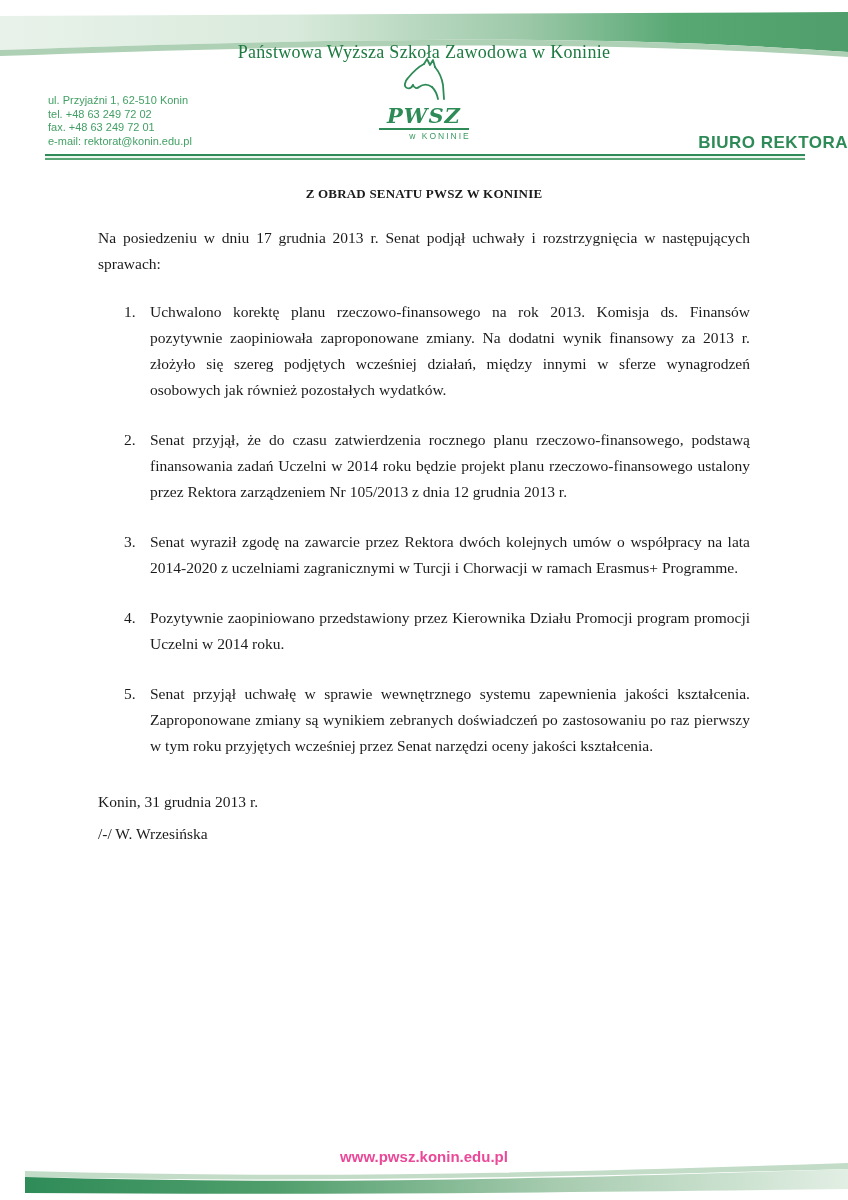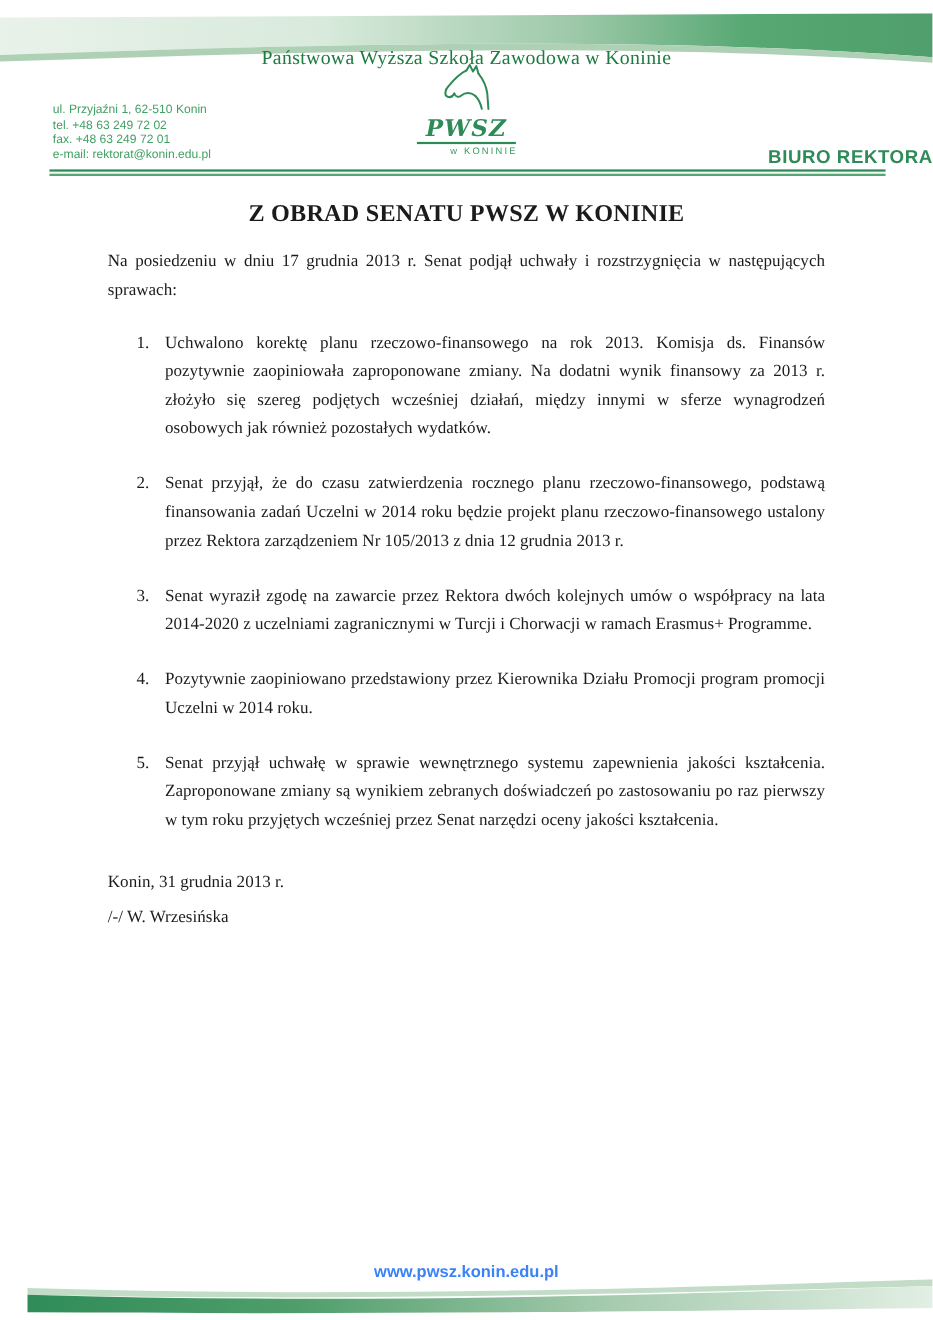--- a/index.html
+++ b/index.html
@@ -64,21 +64,21 @@
     border-bottom:2px solid #57a474;
     background:#eef6f0;
   }
   
   .doc-body{
     position:absolute;top:181px;left:98px;width:652px;
     font-size:15.5px;line-height:26px;
   }
   .doc-title{
     text-align:center;
-    font-weight:bold;font-size:22px;
+    font-weight:bold;font-size:13px;
     letter-spacing:.2px;
     margin:0 0 18px 0;
   }
   .doc-intro{
     text-align:justify;
     margin:16px 0 22px 0;
   }
   .doc-list{margin:0;padding:0;}
   .doc-item{
     display:flex;
@@ -94,21 +94,21 @@
     text-align:justify;
   }
   .closing{margin-top:30px;}
   .closing div{margin:0 0 6px 0;}
   
   .site{
     position:absolute;top:1148px;left:0;width:848px;
     text-align:center;
     font-family:"Liberation Sans", sans-serif;
     font-weight:bold;font-size:15px;
-    color:#3b82f6;
+    color:#ec4899;
   }
   .bottom-wave{position:absolute;top:1163px;left:0;width:848px;height:32px;}
 </style>
 </head>
 <body>
 
 <div class="page">
 
   <svg class="top-wave" viewBox="0 0 848 48" preserveAspectRatio="none">
     <defs>

